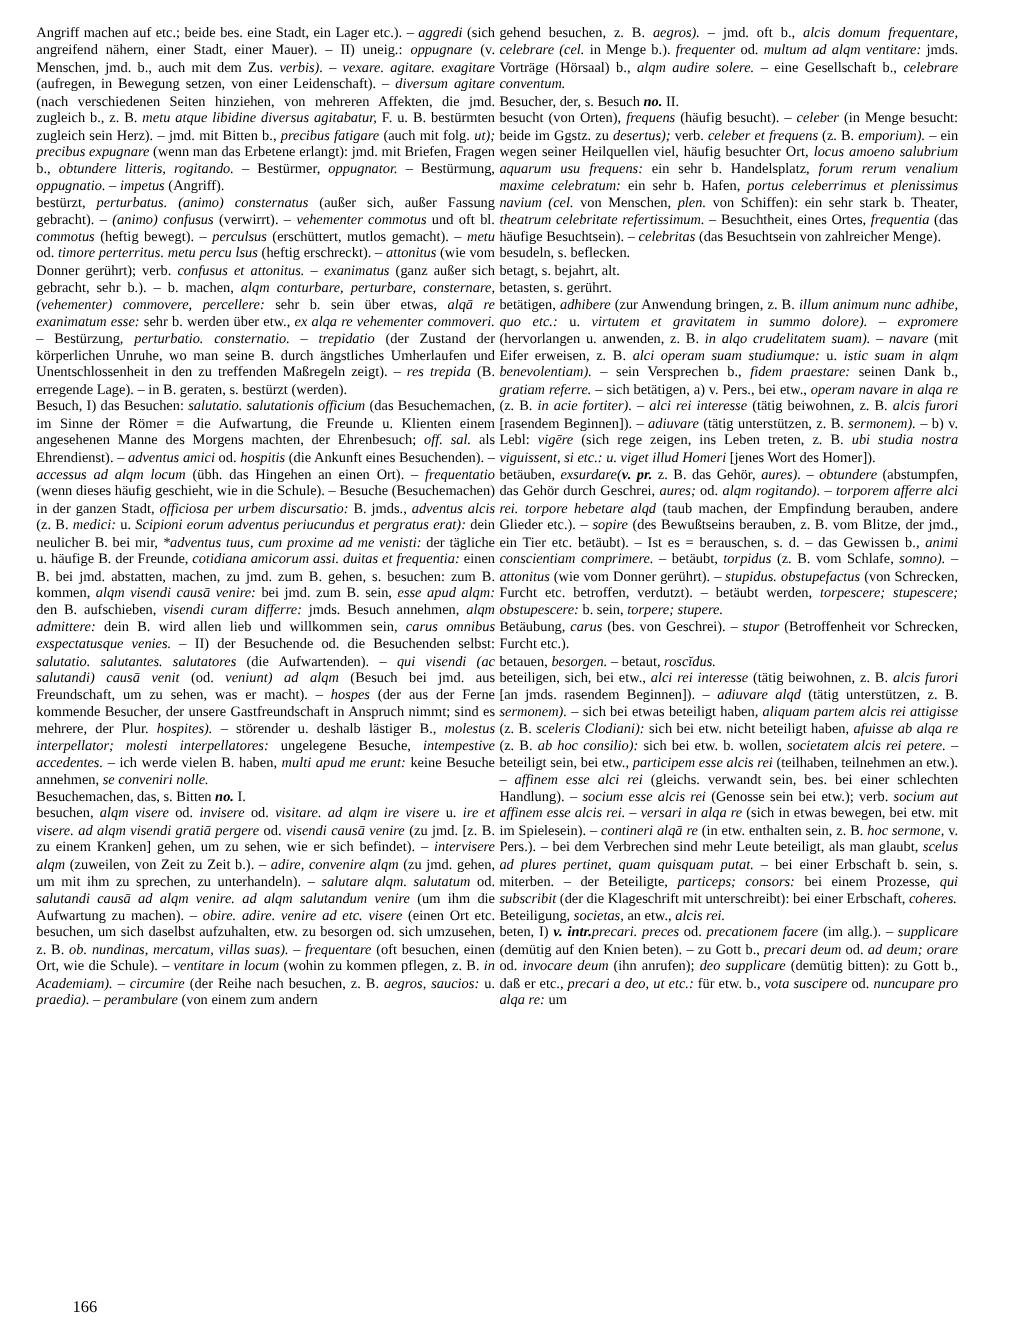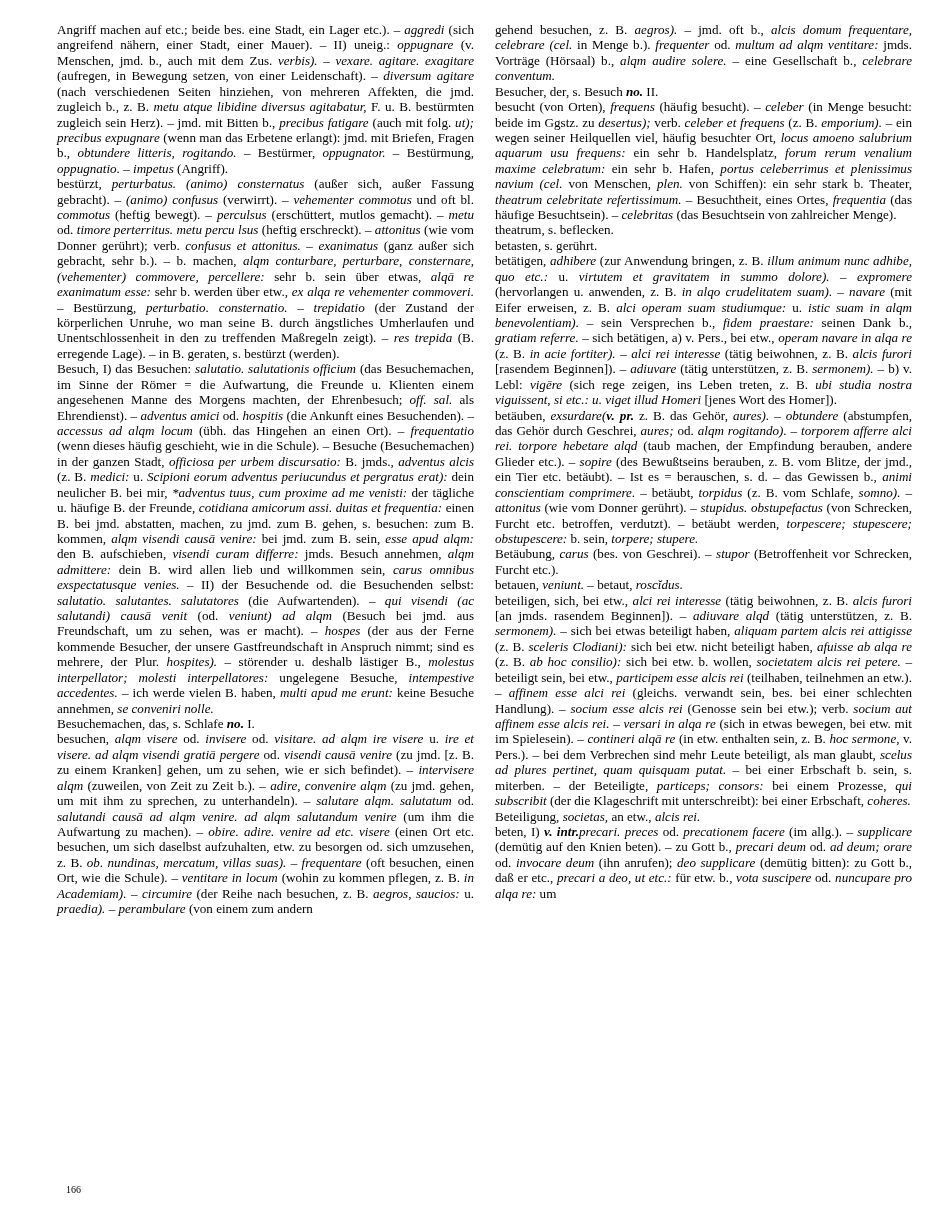--- a/index.html
+++ b/index.html
@@ -19,23 +19,22 @@
     position: relative;
     width: 935px;
     height: 1210px;
     box-sizing: border-box;
     padding: 22px 33px 0 33px;
   }
   .columns {
     display: flex;
     flex-direction: row;
     align-items: flex-start;
-    gap: 21px;
+    gap: 4px;
     height: 1148px;
-    margin-left: 24px;
   }
   .col {
     width: 417px;
     flex: 0 0 417px;
   }
   .entry {
     font-size: 13.1px;
     line-height: 15.42px;
     text-align: justify;
     text-justify: inter-word;
@@ -54,50 +53,51 @@
     font-weight: normal;
   }
   .bi {
     font-style: italic;
     font-weight: bold;
   }
   .folio {
     position: absolute;
     left: 33px;
     bottom: 14px;
-    font-size: 10px;
+    font-size: 15px;
     line-height: 13px;
     font-family: "Liberation Serif", "DejaVu Serif", serif;
     color: #000;
   }
   .pagewrap { position: relative; height: 100%; }
 </style>
 </head>
 <body>
 
 <div class="page">
   <div class="pagewrap">
     <div class="columns">
       <div class="col" id="col-left">
           <p class="entry"><span>Angriff machen auf etc.; beide bes. eine Stadt, ein Lager etc.). – </span><span class="lat">aggredi </span><span>(sich angreifend nähern, einer Stadt, einer Mauer). – II) uneig.: </span><span class="lat">oppugnare </span><span>(v. Menschen, jmd. b., auch mit dem Zus. </span><span class="lat">verbis). – vexare. agitare. exagitare </span><span>(aufregen, in Bewegung setzen, von einer Leidenschaft). – </span><span class="lat">diversum agitare </span><span>(nach verschiedenen Seiten hinziehen, von mehreren Affekten, die jmd. zugleich b., z. B. </span><span class="lat">metu atque libidine diversus agitabatur, </span><span>F. u. B. bestürmten zugleich sein Herz). – jmd. mit Bitten b., </span><span class="lat">precibus fatigare </span><span>(auch mit folg. </span><span class="lat">ut); precibus expugnare </span><span>(wenn man das Erbetene erlangt): jmd. mit Briefen, Fragen b., </span><span class="lat">obtundere litteris, rogitando. </span><span>– </span><span class="hw">Bestürmer</span><span>, </span><span class="lat">oppugnator. </span><span>– </span><span class="hw">Bestürmung</span><span>, </span><span class="lat">oppugnatio. – impetus </span><span>(Angriff).</span></p>
           <p class="entry"><span class="hw">bestürzt</span><span>, </span><span class="lat">perturbatus. (animo) consternatus </span><span>(außer sich, außer Fassung gebracht). – </span><span class="lat">(animo) confusus </span><span>(verwirrt). – </span><span class="lat">vehementer commotus </span><span>und oft bl. </span><span class="lat">commotus </span><span>(heftig bewegt). – </span><span class="lat">perculsus </span><span>(erschüttert, mutlos gemacht). – </span><span class="lat">metu </span><span>od. </span><span class="lat">timore perterritus. metu percu lsus </span><span>(heftig erschreckt). – </span><span class="lat">attonitus </span><span>(wie vom Donner gerührt); verb. </span><span class="lat">confusus et attonitus. – exanimatus </span><span>(ganz außer sich gebracht, sehr b.). – b. machen, </span><span class="lat">alqm conturbare, perturbare, consternare, (vehementer) commovere, percellere: </span><span>sehr b. sein über etwas, </span><span class="lat">alqā re exanimatum esse: </span><span>sehr b. werden über etw., </span><span class="lat">ex alqa re vehementer commoveri. </span><span>– </span><span class="hw">Bestürzung</span><span>, </span><span class="lat">perturbatio. consternatio. – trepidatio </span><span>(der Zustand der körperlichen Unruhe, wo man seine B. durch ängstliches Umherlaufen und Unentschlossenheit in den zu treffenden Maßregeln zeigt). – </span><span class="lat">res trepida </span><span>(B. erregende Lage). – in B. geraten, s. bestürzt (werden).</span></p>
           <p class="entry"><span class="hw">Besuch</span><span>, I) das Besuchen: </span><span class="lat">salutatio. salutationis officium </span><span>(das Besuchemachen, im Sinne der Römer = die Aufwartung, die Freunde u. Klienten einem angesehenen Manne des Morgens machten, der Ehrenbesuch; </span><span class="lat">off. sal. </span><span>als Ehrendienst). – </span><span class="lat">adventus amici </span><span>od. </span><span class="lat">hospitis </span><span>(die Ankunft eines Besuchenden). – </span><span class="lat">accessus ad alqm locum </span><span>(übh. das Hingehen an einen Ort). – </span><span class="lat">frequentatio </span><span>(wenn dieses häufig geschieht, wie in die Schule). – Besuche (Besuchemachen) in der ganzen Stadt, </span><span class="lat">officiosa per urbem discursatio: </span><span>B. jmds., </span><span class="lat">adventus alcis </span><span>(z. B. </span><span class="lat">medici: </span><span>u. </span><span class="lat">Scipioni eorum adventus periucundus et pergratus erat): </span><span>dein neulicher B. bei mir, </span><span class="lat">*adventus tuus, cum proxime ad me venisti: </span><span>der tägliche u. häufige B. der Freunde, </span><span class="lat">cotidiana amicorum assi. duitas et frequentia: </span><span>einen B. bei jmd. abstatten, machen, zu jmd. zum B. gehen, s. besuchen: zum B. kommen, </span><span class="lat">alqm visendi causā venire: </span><span>bei jmd. zum B. sein, </span><span class="lat">esse apud alqm: </span><span>den B. aufschieben, </span><span class="lat">visendi curam differre: </span><span>jmds. Besuch annehmen, </span><span class="lat">alqm admittere: </span><span>dein B. wird allen lieb und willkommen sein, </span><span class="lat">carus omnibus exspectatusque venies. </span><span>– II) der Besuchende od. die Besuchenden selbst: </span><span class="lat">salutatio. salutantes. salutatores </span><span>(die Aufwartenden). – </span><span class="lat">qui visendi (ac salutandi) causā venit </span><span>(od. </span><span class="lat">veniunt) ad alqm </span><span>(Besuch bei jmd. aus Freundschaft, um zu sehen, was er macht). – </span><span class="lat">hospes </span><span>(der aus der Ferne kommende Besucher, der unsere Gastfreundschaft in Anspruch nimmt; sind es mehrere, der Plur. </span><span class="lat">hospites). </span><span>– störender u. deshalb lästiger B., </span><span class="lat">molestus interpellator; molesti interpellatores: </span><span>ungelegene Besuche, </span><span class="lat">intempestive accedentes. </span><span>– ich werde vielen B. haben, </span><span class="lat">multi apud me erunt: </span><span>keine Besuche annehmen, </span><span class="lat">se conveniri nolle.</span></p>
-          <p class="entry"><span class="hw">Besuchemachen</span><span>, das, s. Schlafe </span><span class="bi">no. </span><span>I.</span></p>
+          <p class="entry"><span class="hw">Besuchemachen</span><span>, das, s. Bitten </span><span class="bi">no. </span><span>I.</span></p>
           <p class="entry"><span class="hw">besuchen</span><span>, </span><span class="lat">alqm visere </span><span>od. </span><span class="lat">invisere </span><span>od. </span><span class="lat">visitare. ad alqm ire visere </span><span>u. </span><span class="lat">ire et visere. ad alqm visendi gratiā pergere </span><span>od. </span><span class="lat">visendi causā venire </span><span>(zu jmd. [z. B. zu einem Kranken] gehen, um zu sehen, wie er sich befindet). – </span><span class="lat">intervisere alqm </span><span>(zuweilen, von Zeit zu Zeit b.). – </span><span class="lat">adire, convenire alqm </span><span>(zu jmd. gehen, um mit ihm zu sprechen, zu unterhandeln). – </span><span class="lat">salutare alqm. salutatum </span><span>od. </span><span class="lat">salutandi causā ad alqm venire. ad alqm salutandum venire </span><span>(um ihm die Aufwartung zu machen). – </span><span class="lat">obire. adire. venire ad etc. visere </span><span>(einen Ort etc. besuchen, um sich daselbst aufzuhalten, etw. zu besorgen od. sich umzusehen, z. B. </span><span class="lat">ob. nundinas, mercatum, villas suas). – frequentare </span><span>(oft besuchen, einen Ort, wie die Schule). – </span><span class="lat">ventitare in locum </span><span>(wohin zu kommen pflegen, z. B. </span><span class="lat">in Academiam). – circumire </span><span>(der Reihe nach besuchen, z. B. </span><span class="lat">aegros, saucios: </span><span>u. </span><span class="lat">praedia). – perambulare </span><span>(von einem zum andern</span></p>
         </div>
       <div class="col" id="col-right">
           <p class="entry"><span>gehend besuchen, z. B. </span><span class="lat">aegros). </span><span>– jmd. oft b., </span><span class="lat">alcis domum frequentare, celebrare (cel. </span><span>in Menge b.). </span><span class="lat">frequenter </span><span>od. </span><span class="lat">multum ad alqm ventitare: </span><span>jmds. Vorträge (Hörsaal) b., </span><span class="lat">alqm audire solere. </span><span>– eine Gesellschaft b., </span><span class="lat">celebrare conventum.</span></p>
           <p class="entry"><span class="hw">Besucher</span><span>, der, s. Besuch </span><span class="bi">no. </span><span>II.</span></p>
           <p class="entry"><span class="hw">besucht </span><span>(von Orten), </span><span class="lat">frequens </span><span>(häufig besucht). – </span><span class="lat">celeber </span><span>(in Menge besucht: beide im Ggstz. zu </span><span class="lat">desertus); </span><span>verb. </span><span class="lat">celeber et frequens </span><span>(z. B. </span><span class="lat">emporium). </span><span>– ein wegen seiner Heilquellen viel, häufig besuchter Ort, </span><span class="lat">locus amoeno salubrium aquarum usu frequens: </span><span>ein sehr b. Handelsplatz, </span><span class="lat">forum rerum venalium maxime celebratum: </span><span>ein sehr b. Hafen, </span><span class="lat">portus celeberrimus et plenissimus navium (cel. </span><span>von Menschen, </span><span class="lat">plen. </span><span>von Schiffen): ein sehr stark b. Theater, </span><span class="lat">theatrum celebritate refertissimum. </span><span>– </span><span class="hw">Besuchtheit</span><span>, eines Ortes, </span><span class="lat">frequentia </span><span>(das häufige Besuchtsein). – </span><span class="lat">celebritas </span><span>(das Besuchtsein von zahlreicher Menge).</span></p>
-          <p class="entry"><span class="hw">theatrum</span><span>, s. beflecken.</span></p>
+          <p class="entry"><span class="hw">besudeln</span><span>, s. beflecken.</span></p>
+          <p class="entry"><span class="hw">betagt</span><span>, s. bejahrt, alt.</span></p>
           <p class="entry"><span class="hw">betasten</span><span>, s. gerührt.</span></p>
           <p class="entry"><span class="hw">betätigen</span><span>, </span><span class="lat">adhibere </span><span>(zur Anwendung bringen, z. B. </span><span class="lat">illum animum nunc adhibe, quo etc.: </span><span>u. </span><span class="lat">virtutem et gravitatem in summo dolore). </span><span>– </span><span class="lat">expromere </span><span>(hervorlangen u. anwenden, z. B. </span><span class="lat">in alqo crudelitatem suam). – navare </span><span>(mit Eifer erweisen, z. B. </span><span class="lat">alci operam suam studiumque: </span><span>u. </span><span class="lat">istic suam in alqm benevolentiam). </span><span>– sein Versprechen b., </span><span class="lat">fidem praestare: </span><span>seinen Dank b., </span><span class="lat">gratiam referre. </span><span>– </span><span class="hw">sich betätigen</span><span>, a) v. Pers., bei etw., </span><span class="lat">operam navare in alqa re </span><span>(z. B. </span><span class="lat">in acie fortiter). – alci rei interesse </span><span>(tätig beiwohnen, z. B. </span><span class="lat">alcis furori </span><span>[rasendem Beginnen]). – </span><span class="lat">adiuvare </span><span>(tätig unterstützen, z. B. </span><span class="lat">sermonem). </span><span>– b) v. Lebl: </span><span class="lat">vigēre </span><span>(sich rege zeigen, ins Leben treten, z. B. </span><span class="lat">ubi studia nostra viguissent, si etc.: u. viget illud Homeri </span><span>[jenes Wort des Homer]).</span></p>
           <p class="entry"><span class="hw">betäuben</span><span>, </span><span class="lat">exsurdare(</span><span class="bi">v. pr. </span><span>z. B. das Gehör, </span><span class="lat">aures). – obtundere </span><span>(abstumpfen, das Gehör durch Geschrei, </span><span class="lat">aures; </span><span>od. </span><span class="lat">alqm rogitando). – torporem afferre alci rei. torpore hebetare alqd </span><span>(taub machen, der Empfindung berauben, andere Glieder etc.). – </span><span class="lat">sopire </span><span>(des Bewußtseins berauben, z. B. vom Blitze, der jmd., ein Tier etc. betäubt). – Ist es = berauschen, s. d. – das Gewissen b., </span><span class="lat">animi conscientiam comprimere. </span><span>– </span><span class="hw">betäubt</span><span>, </span><span class="lat">torpidus </span><span>(z. B. vom Schlafe, </span><span class="lat">somno). – attonitus </span><span>(wie vom Donner gerührt). – </span><span class="lat">stupidus. obstupefactus </span><span>(von Schrecken, Furcht etc. betroffen, verdutzt). – betäubt werden, </span><span class="lat">torpescere; stupescere; obstupescere: </span><span>b. sein, </span><span class="lat">torpere; stupere.</span></p>
           <p class="entry"><span class="hw">Betäubung</span><span>, </span><span class="lat">carus </span><span>(bes. von Geschrei). – </span><span class="lat">stupor </span><span>(Betroffenheit vor Schrecken, Furcht etc.).</span></p>
-          <p class="entry"><span class="hw">betauen</span><span>, </span><span class="lat">veniunt. </span><span>– </span><span class="hw">betaut</span><span>, </span><span class="lat">roscĭdus.</span></p>
+          <p class="entry"><span class="hw">betauen</span><span>, </span><span class="lat">besorgen. </span><span>– </span><span class="hw">betaut</span><span>, </span><span class="lat">roscĭdus.</span></p>
           <p class="entry"><span class="hw">beteiligen, sich</span><span>, bei etw., </span><span class="lat">alci rei interesse </span><span>(tätig beiwohnen, z. B. </span><span class="lat">alcis furori </span><span>[an jmds. rasendem Beginnen]). – </span><span class="lat">adiuvare alqd </span><span>(tätig unterstützen, z. B. </span><span class="lat">sermonem). </span><span>– sich bei etwas beteiligt haben, </span><span class="lat">aliquam partem alcis rei attigisse </span><span>(z. B. </span><span class="lat">sceleris Clodiani): </span><span>sich bei etw. nicht beteiligt haben, </span><span class="lat">afuisse ab alqa re </span><span>(z. B. </span><span class="lat">ab hoc consilio): </span><span>sich bei etw. b. wollen, </span><span class="lat">societatem alcis rei petere. </span><span>– </span><span class="hw">beteiligt sein</span><span>, bei etw., </span><span class="lat">participem esse alcis rei </span><span>(teilhaben, teilnehmen an etw.). – </span><span class="lat">affinem esse alci rei </span><span>(gleichs. verwandt sein, bes. bei einer schlechten Handlung). – </span><span class="lat">socium esse alcis rei </span><span>(Genosse sein bei etw.); verb. </span><span class="lat">socium aut affinem esse alcis rei. </span><span>– </span><span class="lat">versari in alqa re </span><span>(sich in etwas bewegen, bei etw. mit im Spielesein). – </span><span class="lat">contineri alqā re </span><span>(in etw. enthalten sein, z. B. </span><span class="lat">hoc sermone, </span><span>v. Pers.). – bei dem Verbrechen sind mehr Leute beteiligt, als man glaubt, </span><span class="lat">scelus ad plures pertinet, quam quisquam putat. </span><span>– bei einer Erbschaft b. sein, s. miterben. – der </span><span class="hw">Beteiligte</span><span>, </span><span class="lat">particeps; consors: </span><span>bei einem Prozesse, </span><span class="lat">qui subscribit </span><span>(der die Klageschrift mit unterschreibt): bei einer Erbschaft, </span><span class="lat">coheres.</span></p>
           <p class="entry"><span class="hw">Beteiligung</span><span>, </span><span class="lat">societas, </span><span>an etw., </span><span class="lat">alcis rei.</span></p>
           <p class="entry"><span class="hw">beten</span><span>, I) </span><span class="bi">v. intr.</span><span class="lat">precari. preces </span><span>od. </span><span class="lat">precationem facere </span><span>(im allg.). – </span><span class="lat">supplicare </span><span>(demütig auf den Knien beten). – zu Gott b., </span><span class="lat">precari deum </span><span>od. </span><span class="lat">ad deum; orare </span><span>od. </span><span class="lat">invocare deum </span><span>(ihn anrufen); </span><span class="lat">deo supplicare </span><span>(demütig bitten): zu Gott b., daß er etc., </span><span class="lat">precari a deo, ut etc.: </span><span>für etw. b., </span><span class="lat">vota suscipere </span><span>od. </span><span class="lat">nuncupare pro alqa re: </span><span>um</span></p>
         </div>
     </div>
     <div class="folio">166</div>
   </div>
 </div>
 
 </body></html>

